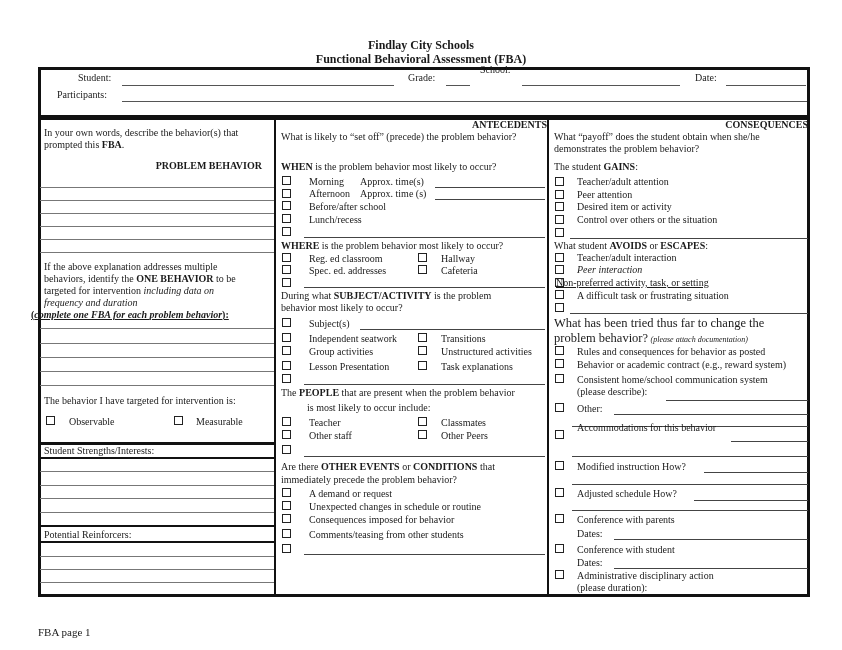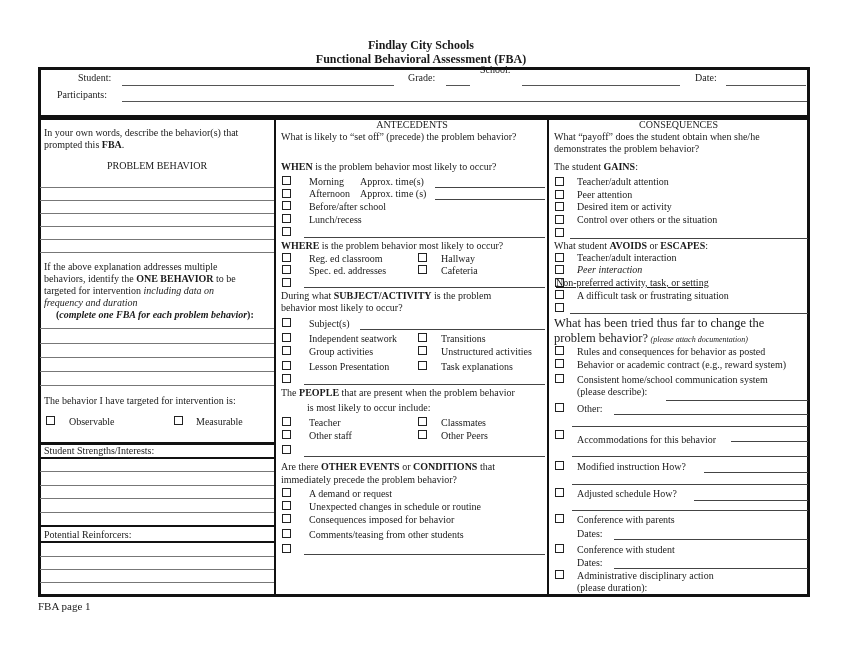--- a/index.html
+++ b/index.html
@@ -6,21 +6,21 @@
   body { width:842px; height:650px; position:relative; overflow:hidden;
          font-family:"Liberation Serif", "DejaVu Serif", serif; color:#1a1a1a; font-size:10px; }
   .abs { position:absolute; }
   .title { position:absolute; left:0; width:842px; text-align:center; font-weight:bold; font-size:12px; }
   .hdr { position:absolute; left:38px; top:67px; width:772px; height:51px; border:3px solid #111; box-sizing:border-box; }
   .line { position:absolute; height:0; border-top:1px solid #777; }
   .vline { position:absolute; width:0; border-left:2px solid #111; }
   .hline-b { position:absolute; height:0; border-top:2px solid #111; }
   .lbl { position:absolute; white-space:nowrap; font-size:10px; }
   .cb { position:absolute; width:9px; height:9px; border:1px solid #222; box-sizing:border-box; background:#fff; }
-  .ctr { text-align:center; font-weight:normal; }
+  .ctr { text-align:right; font-weight:bold; }
   b { font-weight:bold; }
   i { font-style:italic; }
   .big { font-size:12.5px; font-weight:normal; }
 </style>
 </head>
 <body>
 
 <div class="title" style="top:38px;">Findlay City Schools</div>
 <div class="title" style="top:52px;">Functional Behavioral Assessment (FBA)</div>
 
@@ -35,33 +35,33 @@
 <div class="line" style="left:726px;top:85px;width:80px;border-color:#555;"></div>
 <div class="lbl" style="left:57px;top:89px;">Participants:</div>
 <div class="line" style="left:122px;top:101px;width:685px;border-color:#555;"></div>
 
 <div class="abs" style="left:38px;top:117px;width:772px;height:480px;border:3px solid #111;box-sizing:border-box;"></div>
 <div class="vline" style="left:274px;top:117px;height:480px;"></div>
 <div class="vline" style="left:547px;top:117px;height:480px;"></div>
 
 <div class="lbl" style="left:44px;top:127px;">In your own words, describe the behavior(s) that</div>
 <div class="lbl" style="left:44px;top:139px;"><span>prompted this </span><b>FBA</b><span>.</span></div>
-<div class="lbl ctr" style="left:40px;width:234px;top:160px;">PROBLEM BEHAVIOR</div>
+<div class="lbl ctr" style="left:28px;width:234px;top:160px;">PROBLEM BEHAVIOR</div>
 <div class="line" style="left:40px;top:187px;width:234px;"></div>
 <div class="line" style="left:40px;top:200px;width:234px;"></div>
 <div class="line" style="left:40px;top:213px;width:234px;"></div>
 <div class="line" style="left:40px;top:226px;width:234px;"></div>
 <div class="line" style="left:40px;top:239px;width:234px;"></div>
 <div class="line" style="left:40px;top:252px;width:234px;"></div>
 
 <div class="lbl" style="left:44px;top:261px;">If the above explanation addresses multiple</div>
 <div class="lbl" style="left:44px;top:273px;"><span>behaviors, identify the </span><b>ONE BEHAVIOR</b><span> to be</span></div>
 <div class="lbl" style="left:44px;top:285px;"><span>targeted for intervention </span><i>including data on</i></div>
 <div class="lbl" style="left:44px;top:297px;"><i>frequency and duration</i></div>
-<div class="lbl" style="left:56px;top:309px;"><b>(</b><b><i>complete one FBA for each problem behavior</i></b><b>):</b></div>
+<div class="lbl" style="left:31px;top:309px;text-decoration:underline;"><b>(</b><b><i>complete one FBA for each problem behavior</i></b><b>):</b></div>
 <div class="line" style="left:40px;top:328px;width:234px;"></div>
 <div class="line" style="left:40px;top:343px;width:234px;"></div>
 <div class="line" style="left:40px;top:357px;width:234px;"></div>
 <div class="line" style="left:40px;top:371px;width:234px;"></div>
 <div class="line" style="left:40px;top:385px;width:234px;"></div>
 
 <div class="lbl" style="left:44px;top:395px;">The behavior I have targeted for intervention is:</div>
 <div class="cb" style="left:46px;top:416px;"></div>
 <div class="lbl" style="left:69px;top:416px;">Observable</div>
 <div class="cb" style="left:174px;top:416px;"></div>
@@ -195,21 +195,21 @@
 <div class="lbl" style="left:577px;top:359px;">Behavior or academic contract (e.g., reward system)</div>
 <div class="cb" style="left:555px;top:374px;"></div>
 <div class="lbl" style="left:577px;top:374px;">Consistent home/school communication system</div>
 <div class="lbl" style="left:577px;top:386px;">(please describe):</div>
 <div class="line" style="left:666px;top:400px;width:142px;border-color:#444;"></div>
 <div class="cb" style="left:555px;top:403px;"></div>
 <div class="lbl" style="left:577px;top:403px;">Other:</div>
 <div class="line" style="left:614px;top:414px;width:194px;border-color:#444;"></div>
 <div class="line" style="left:572px;top:426px;width:236px;border-color:#444;"></div>
 <div class="cb" style="left:555px;top:430px;"></div>
-<div class="lbl" style="left:577px;top:434px;font-family:Liberation Serif, serif;">Accommodations for this behavior</div>
+<div class="lbl" style="left:577px;top:422px;font-family:Liberation Serif, serif;">Accommodations for this behavior</div>
 <div class="line" style="left:731px;top:441px;width:77px;border-color:#444;"></div>
 <div class="line" style="left:572px;top:456px;width:236px;border-color:#444;"></div>
 <div class="cb" style="left:555px;top:461px;"></div>
 <div class="lbl" style="left:577px;top:461px;">Modified instruction How?</div>
 <div class="line" style="left:704px;top:472px;width:104px;border-color:#444;"></div>
 <div class="line" style="left:572px;top:484px;width:236px;border-color:#444;"></div>
 <div class="cb" style="left:555px;top:488px;"></div>
 <div class="lbl" style="left:577px;top:488px;">Adjusted schedule How?</div>
 <div class="line" style="left:694px;top:500px;width:114px;border-color:#444;"></div>
 <div class="line" style="left:572px;top:510px;width:236px;border-color:#444;"></div>
@@ -218,13 +218,13 @@
 <div class="lbl" style="left:577px;top:528px;">Dates:</div>
 <div class="line" style="left:614px;top:539px;width:194px;border-color:#444;"></div>
 <div class="cb" style="left:555px;top:544px;"></div>
 <div class="lbl" style="left:577px;top:544px;">Conference with student</div>
 <div class="lbl" style="left:577px;top:557px;">Dates:</div>
 <div class="line" style="left:614px;top:568px;width:194px;border-color:#444;"></div>
 <div class="cb" style="left:555px;top:570px;"></div>
 <div class="lbl" style="left:577px;top:570px;">Administrative disciplinary action</div>
 <div class="lbl" style="left:577px;top:582px;">(please duration):</div>
 
-<div class="lbl" style="left:38px;top:600px;font-size:11px;">FBA page 1</div>
+<div class="lbl" style="left:38px;top:626px;font-size:11px;">FBA page 1</div>
 
 </body></html>

